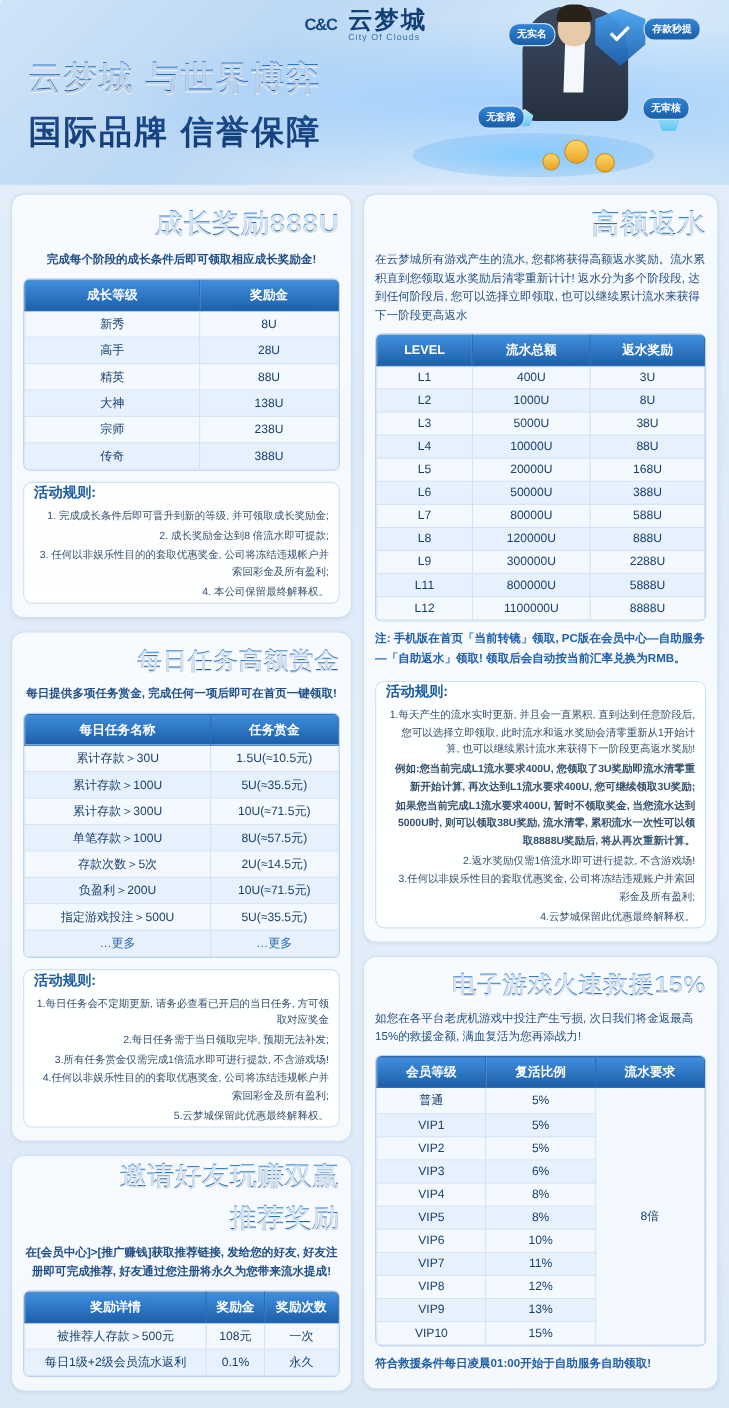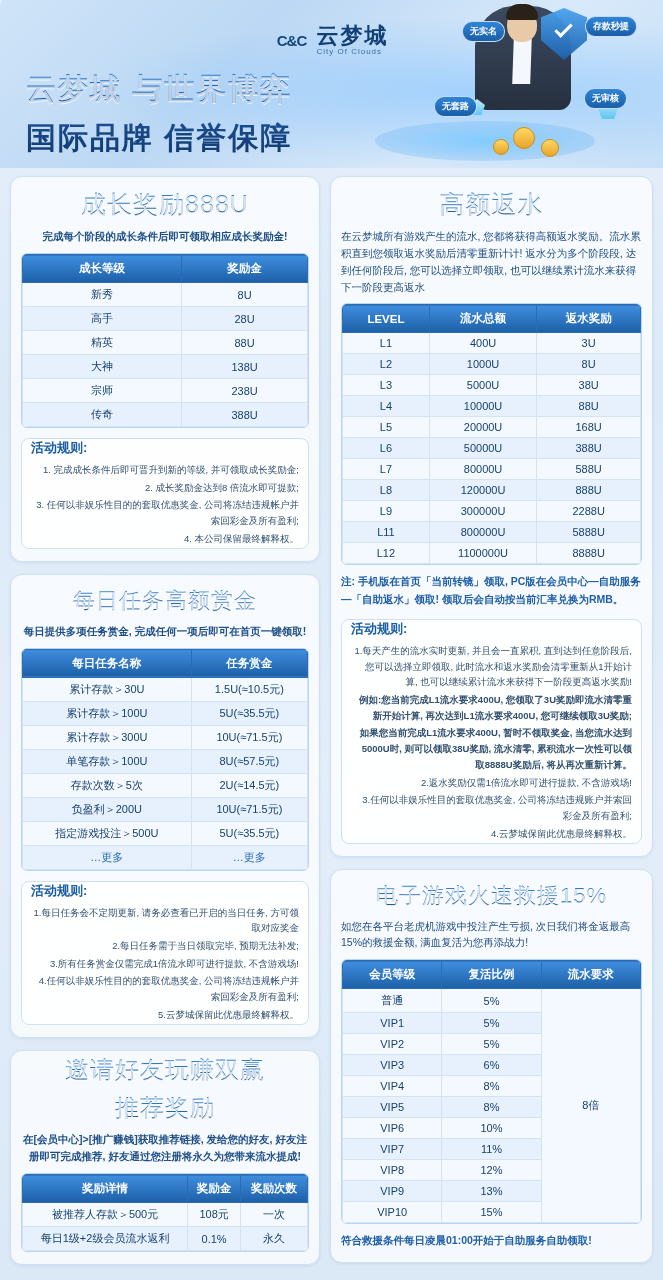--- a/index.html
+++ b/index.html
@@ -27,21 +27,21 @@
     content:"";
     position:absolute; inset:0;
     background:
       linear-gradient(115deg, rgba(255,255,255,.55) 0 2px, rgba(255,255,255,0) 2px 40px),
       linear-gradient(65deg, rgba(255,255,255,.35) 0 1px, rgba(255,255,255,0) 1px 26px);
     opacity:.8;
   }
   .logo-row {
     position: relative;
     display: flex; align-items: center; justify-content: center;
-    gap: 8px; padding-top: 24px;
+    gap: 8px; padding-top: 6px;
   }
   .logo-mark {
     width: 34px; height: 22px;
     display:flex; align-items:center; justify-content:center;
     font-size: 15px; font-weight: bold; color: #16467e; letter-spacing:-1px;
   }
   .logo-cn { font-size: 22px; font-weight: bold; color: #123f74; letter-spacing: 2px; }
   .logo-en { font-size: 8px; color: #3b6fa5; letter-spacing: 1px; display:block; font-weight:normal;}
   .logo-text-wrap { display:flex; flex-direction:column; line-height:1.1; }
 
@@ -121,22 +121,22 @@
 
   .card {
     background: rgba(255,255,255,.72);
     border: 1px solid #cfe0f2;
     border-radius: 12px;
     padding: 10px 10px 12px 10px;
     box-shadow: 0 1px 3px rgba(40,90,140,.10);
   }
 
   .card-title {
-    text-align: center;
-    font-size: 25px; font-weight: normal; letter-spacing: 1px;
+    text-align: right;
+    font-size: 25px; font-weight: bold; letter-spacing: 1px;
     background: linear-gradient(180deg,#3b8ada 0%, #17508f 100%);
     -webkit-background-clip: text; background-clip: text; color: transparent;
     text-shadow: 0 1px 0 rgba(255,255,255,.8);
     margin: 2px 0 8px 0;
     line-height: 1.25;
   }
   .card-title.small { font-size: 22px; }
   .card-title.two { font-size: 24px; }
 
   .card-sub {

